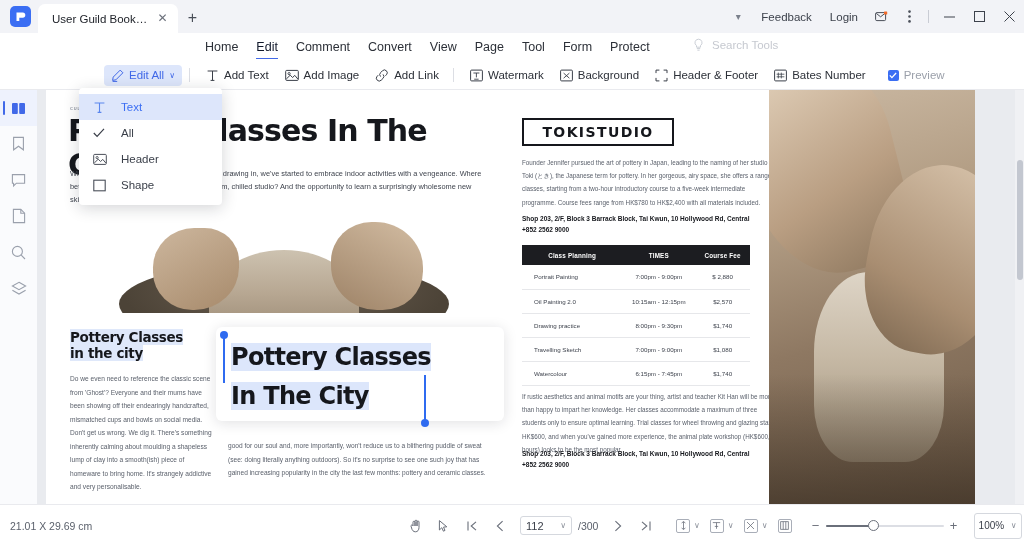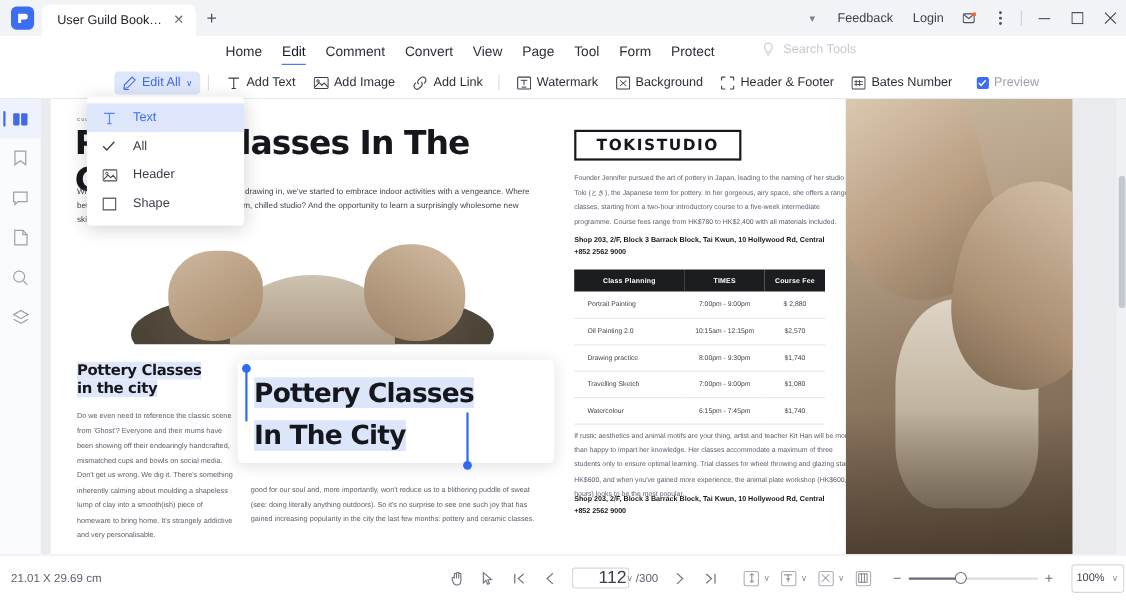--- a/index.html
+++ b/index.html
@@ -300,21 +300,21 @@
   }
   .sb-btn {
     width:24px; height:24px; display:flex; align-items:center; justify-content:center;
     color:#6a6f7a; cursor:pointer; margin:0 2px;
   }
   .page-box {
     width:52px; height:19px; border:1px solid #d5d8de; border-radius:3px;
     display:flex; align-items:center; justify-content:space-between;
     padding:0 5px; margin:0 6px; cursor:pointer;
   }
-  .page-box .pv { font-size:16px; color:#3a3f49;margin-left:18px; }
+  .page-box .pv { font-size:11px; color:#3a3f49; }
   .page-box .cv { font-size:8px; color:#8c919b; }
   .page-total { font-size:10.5px; color:#5b616c; margin-right:6px; }
   .sb-right { position:absolute; left:676px; display:flex; align-items:center; }
   .sel-ctl {
     display:flex; align-items:center; margin-right:10px; cursor:pointer;
   }
   .sq-ic {
     width:14px; height:14px; border:1px solid #a9aeb8; border-radius:2px;
     display:flex; align-items:center; justify-content:center; color:#6a6f7a; font-size:7px;
   }

